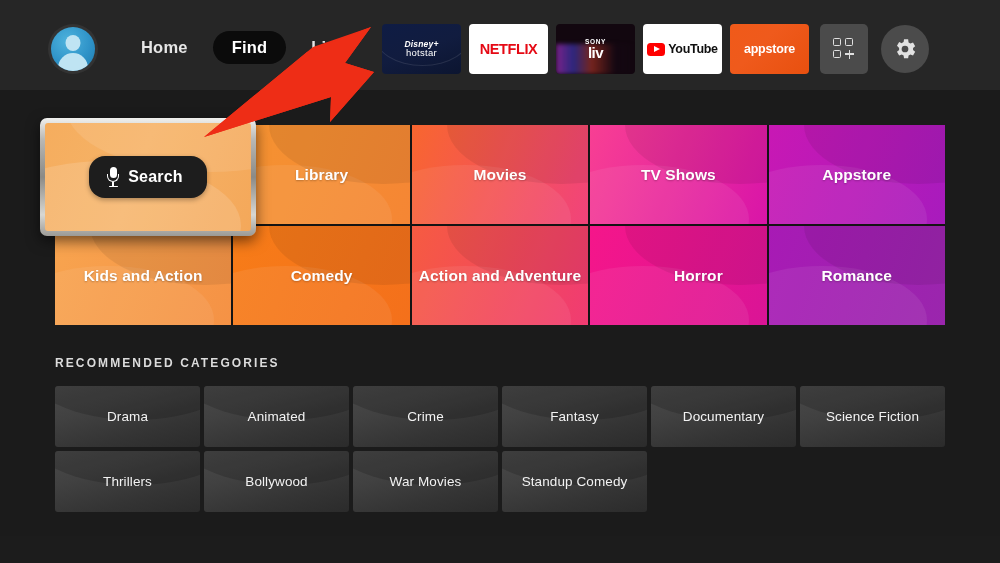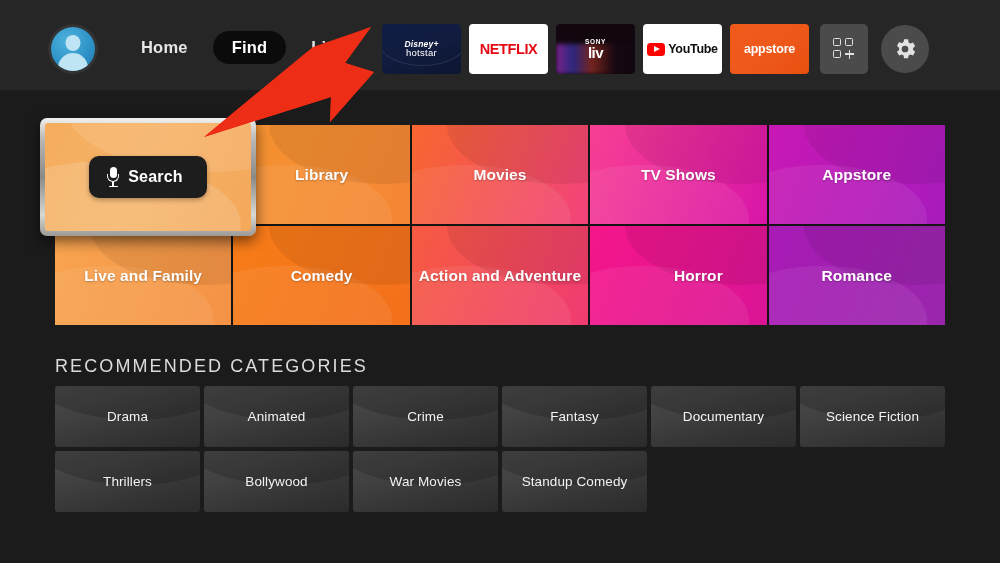--- a/index.html
+++ b/index.html
@@ -147,35 +147,35 @@
   }
   .search-tile {
     width:100%; height:100%; border-radius:3px; position:relative; overflow:hidden;
     background: linear-gradient(110deg,#f5ad5e 0%,#f6b367 45%,#f4a85a 100%);
     display:flex; align-items:center; justify-content:center;
   }
   .search-tile .wave.a { background: rgba(255,255,255,.14); left:-35%; top:35%; width:130%; height:120%;}
   .search-tile .wave.b { background: rgba(255,255,255,.10); left:10%; top:-75%; width:140%; height:120%;}
   .search-pill {
     position:relative; z-index:4;
-    background:#1d1d1d; border-radius:10px; height:42px;
+    background:#1d1d1d; border-radius:16px; height:42px;
     display:flex; align-items:center; gap:9px; padding: 0 24px 0 18px;
     box-shadow: 0 2px 5px rgba(0,0,0,.3);
   }
   .mic { width:12px; height:20px; position:relative; }
   .mic .cap { position:absolute; left:2.5px; top:0; width:7px; height:11px; background:#fff; border-radius:3.5px;}
   .mic .arc { position:absolute; left:0; top:7px; width:12px; height:8px; border:1.6px solid #fff; border-top:none; border-radius:0 0 7px 7px;}
   .mic .stem { position:absolute; left:5.2px; top:15px; width:1.8px; height:4px; background:#fff;}
   .mic .base { position:absolute; left:1.5px; top:18.6px; width:9px; height:1.8px; background:#fff; border-radius:1px;}
   .search-pill .stxt { color:#ffffff; font-size:16px; font-weight:bold; letter-spacing:.2px;}
 
   
   .rec-title {
     position:absolute; left:55px; top:356px;
-    color:#dcdcdc; font-size:18px; font-weight:normal; letter-spacing:2.1px;
+    color:#dcdcdc; font-size:12px; font-weight:bold; letter-spacing:2.1px;
   }
   .rec-grid {
     position:absolute; left:55px; top:386px; width:890px; height:126px;
     display:grid; grid-template-columns: repeat(6, 1fr); grid-template-rows: 1fr 1fr;
     gap: 4px;
   }
   .rec-tile {
     position:relative; overflow:hidden; border-radius:3px;
     background: linear-gradient(165deg,#4a4a4a 0%,#414141 35%,#343434 70%,#2b2b2b 100%);
     display:flex; align-items:center; justify-content:center;
@@ -293,21 +293,21 @@
 
     <div class="cat-tile" style="background:linear-gradient(110deg,#c818b4,#a81bbd);">
       <span class="wave a"></span>
         <span class="wave b"></span>
       <span class="label">Appstore</span>
     </div>
 
     <div class="cat-tile" style="background:linear-gradient(110deg,#f8a44f,#f59245);">
       <span class="wave a"></span>
         <span class="wave b"></span>
-      <span class="label">Live and Family</span>
+      <span class="label">Kids and Action</span>
     </div>
 
     <div class="cat-tile" style="background:linear-gradient(110deg,#f77c18,#f4701b);">
       <span class="wave a"></span>
         <span class="wave b"></span>
       <span class="label">Comedy</span>
     </div>
 
     <div class="cat-tile" style="background:linear-gradient(110deg,#f65b41,#f03b72);">
       <span class="wave a"></span>

